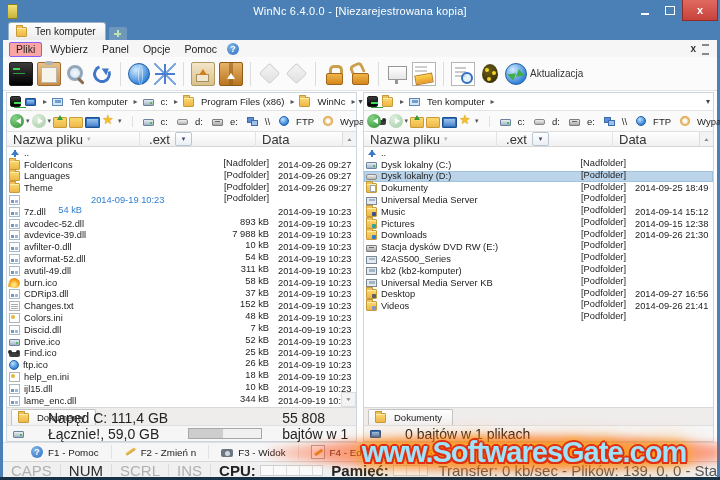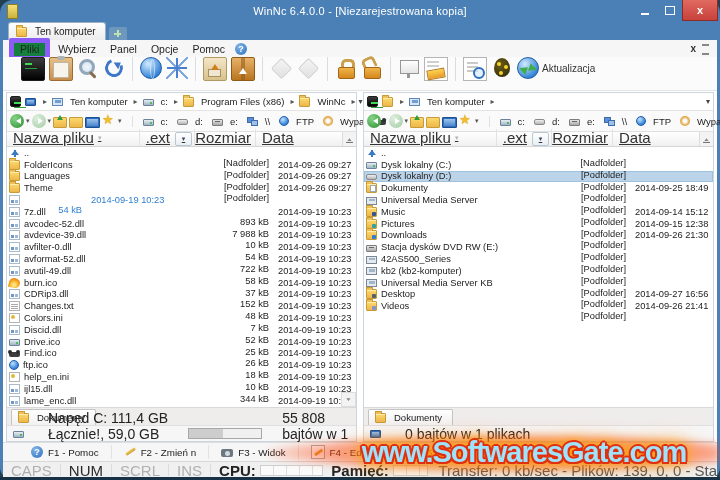--- a/index.html
+++ b/index.html
@@ -1,19 +1,19 @@
 <!DOCTYPE html>
 <html><head>
 <meta charset="utf-8">
 <style>
   html,body{margin:0;padding:0;}
   body{width:720px;height:480px;position:relative;overflow:hidden;
        font-family:"Liberation Sans",sans-serif;background:#22404f;
        -webkit-user-select:none;user-select:none;}
-  .window{position:absolute;inset:0;background:#4a80b6;border-radius:13px;}
+  .window{position:absolute;inset:0;background:#4a80b6;}
   .window::after{content:"";position:absolute;left:0;right:0;bottom:0;height:3px;background:#173246;}
 
   
   .titlebar{position:absolute;left:0;top:0;right:0;height:22px;display:flex;align-items:center;}
   .app-ico{width:9px;height:13px;margin-left:7px;background:linear-gradient(#f7e27a,#c9b23a);border:1px solid #8e7f22;flex:none;}
   .title-text{position:absolute;left:0;right:0;text-align:center;color:#fff;font-size:11px;letter-spacing:.2px;}
   .win-controls{position:absolute;right:2px;top:0;height:20px;display:flex;}
   .wc{width:25px;height:20px;display:flex;align-items:center;justify-content:center;color:#fff;font-size:11px;}
   .wc-close{width:34px;background:linear-gradient(#e06a60,#c7423c);border:1px solid #8f2b27;border-top:none;color:#fff;font-weight:bold;}
   .wc-min::before{content:"";width:8px;height:2px;background:#fff;margin-top:8px;}
@@ -28,31 +28,31 @@
             position:relative;}
   .plus-tab::before{content:"";position:absolute;left:8px;top:3px;width:2px;height:7px;background:#bfe3b0;}
   .plus-tab::after{content:"";position:absolute;left:5.5px;top:5.5px;width:7px;height:2px;background:#bfe3b0;}
 
   
   .client{position:absolute;left:3px;top:40px;right:3px;bottom:8px;background:#fff;display:flex;flex-direction:column;}
 
   
   .menubar{height:16px;background:#f6f6f6;display:flex;align-items:center;padding:1px 4px 0 6px;gap:2px;flex:none;}
   .menu-item{font-size:10.5px;color:#1e1e1e;padding:0 6px;line-height:13px;}
-  .menu-item.hl{background:#15803d;border:5px solid #8b5cf6;border-radius:2px;}
+  .menu-item.hl{background:#fca5a5;border:1px solid #8b5cf6;border-radius:2px;}
   .help-ico{width:12px;height:12px;border-radius:50%;background:radial-gradient(circle at 35% 30%,#7fb4e8,#2f6fc0);
             color:#fff;font-size:9px;font-weight:bold;text-align:center;line-height:12px;margin-left:2px;}
   .help-ico::before{content:"?";}
   .menubar-right{margin-left:auto;display:flex;align-items:center;gap:6px;padding-right:4px;}
   .mclose{font-size:10px;color:#333;font-weight:bold;line-height:10px;}
   .mpin{width:7px;height:7px;border-top:2px solid #888;border-bottom:2px solid #888;}
 
   
-  .toolbar{height:33px;background:#fbfbfb;border-bottom:1px solid #e3e3e3;display:flex;align-items:flex-start;
-           padding-left:18px;gap:4px;flex:none;}
+  .toolbar{height:33px;background:#fbfbfb;border-bottom:1px solid #e3e3e3;display:flex;align-items:center;
+           padding-left:6px;gap:4px;flex:none;}
   .titem{display:flex;align-items:center;gap:3px;}
   .tsep{width:1px;height:24px;background:#dcdcdc;margin:0 3px;flex:none;}
   .tlabel{font-size:10px;color:#333;font-style:normal;}
   .tbi{width:22px;height:22px;position:relative;display:inline-block;flex:none;}
   .tb-console{background:linear-gradient(#3c3c3c,#000);border:1px solid #1d1d1d;border-radius:2px;}
   .tb-console::before{content:"";position:absolute;left:3px;top:5px;width:7px;height:2px;background:#3ddc55;}
   .tb-console::after{content:"";position:absolute;left:3px;top:10px;width:12px;height:1px;background:#2aa13d;}
   .tb-clipboard{background:linear-gradient(#e7c187,#c98f4a);border:1px solid #9c6c33;border-radius:2px;}
   .tb-clipboard::before{content:"";position:absolute;left:3px;top:4px;right:3px;bottom:2px;background:#f7f4ec;border:1px solid #bdb6a6;}
   .tb-clipboard::after{content:"";position:absolute;top:-2px;left:7px;width:8px;height:4px;background:#aeb3b8;border-radius:2px;}
@@ -149,21 +149,21 @@
   .ic-binoc::before{content:"";position:absolute;left:-1px;top:-2px;width:4px;height:4px;background:#2d2d2d;border-radius:50%;box-shadow:8px 0 0 #2d2d2d;}
   .ic-net::before{content:"";position:absolute;left:0;top:1px;width:5px;height:4px;background:#5b8fd4;border:1px solid #3c6cab;}
   .ic-net::after{content:"";position:absolute;right:0;bottom:0;width:5px;height:4px;background:#9cc0e8;border:1px solid #3c6cab;}
   .ic-burn{width:10px;height:10px;border-radius:50%;background:radial-gradient(circle,#fbfbfb 22%,#e8b45a 55%,#c07017);}
   .ic-media{height:8px;margin-top:1px;background:#e3e9ee;border:1px solid #7b8894;}
   .ic-media::before{content:"";position:absolute;left:1.5px;top:1px;right:1.5px;bottom:2.5px;background:#9fb7c9;}
   .ic-pc{height:8px;margin-top:1px;background:#d8e6f4;border:1px solid #5d87b5;}
   .ic-pc::before{content:"";position:absolute;left:1.5px;top:1px;right:1.5px;bottom:2.5px;background:#6f9fd0;}
 
   
-  .colhdr{height:14px;background:linear-gradient(#ffffff,#f0f0f0);border-bottom:1px solid #d5d5d5;display:flex;align-items:flex-end;font-size:15px;color:#333;flex:none;text-decoration:underline;}
+  .colhdr{height:14px;background:linear-gradient(#ffffff,#f0f0f0);border-bottom:1px solid #d5d5d5;display:flex;align-items:center;font-size:13px;color:#333;flex:none;}
   .col-name{flex:1;padding-left:6px;display:flex;align-items:center;gap:4px;border-right:1px solid #e3e3e3;}
   .sortglyph{color:#b5b5b5;font-size:7px;}
   .sortglyph::before{content:"▾";}
   .col-ext{width:30px;text-align:right;padding-right:3px;}
   .col-vbtn{width:15px;height:12px;border:1px solid #b9c7d2;border-radius:2px;margin:0 2px;background:linear-gradient(#fff,#e9eff4);
             font-size:7px;color:#446;display:flex;align-items:center;justify-content:center;}
   .col-vbtn::before{content:"▾";}
   .col-size{width:56px;text-align:right;padding-right:4px;border-left:1px solid #e3e3e3;margin-top:29px;}
   .col-date{width:80px;padding-left:6px;border-left:1px solid #e3e3e3;}
   .col-scroll{width:13px;height:14px;background:#f3f3f3;border-left:1px solid #ddd;color:#888;font-size:7px;display:flex;align-items:center;justify-content:center;}
@@ -524,21 +524,21 @@
             <div class="frow">
               <span class="fi ic-dll"></span>
               <span class="fname">avfilter-0.dll</span>
               <span class="fsize">54 kB</span>
               <span class="fdate">2014-09-19 10:23</span>
             </div>
 
             <div class="frow">
               <span class="fi ic-dll"></span>
               <span class="fname">avformat-52.dll</span>
-              <span class="fsize">722 kB</span>
+              <span class="fsize">311 kB</span>
               <span class="fdate">2014-09-19 10:23</span>
             </div>
 
             <div class="frow">
               <span class="fi ic-dll"></span>
               <span class="fname">avutil-49.dll</span>
               <span class="fsize">58 kB</span>
               <span class="fdate">2014-09-19 10:23</span>
             </div>
 

